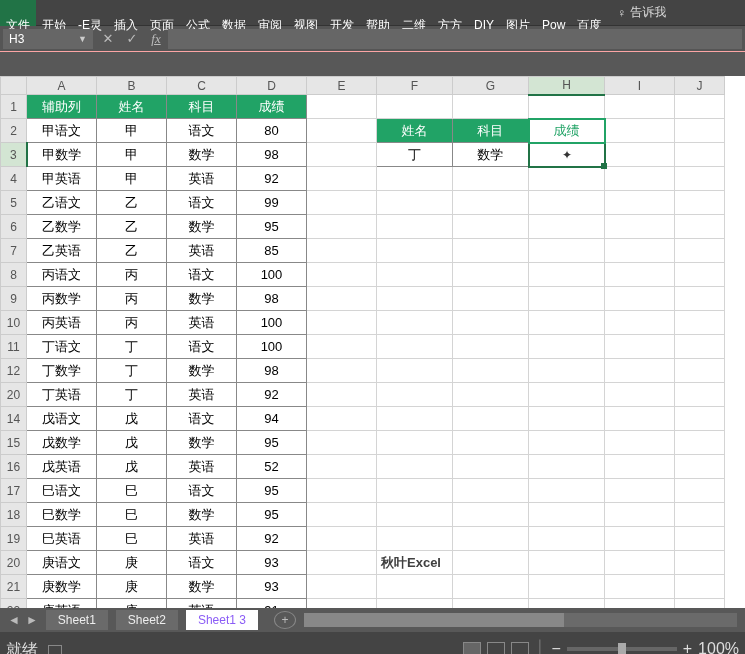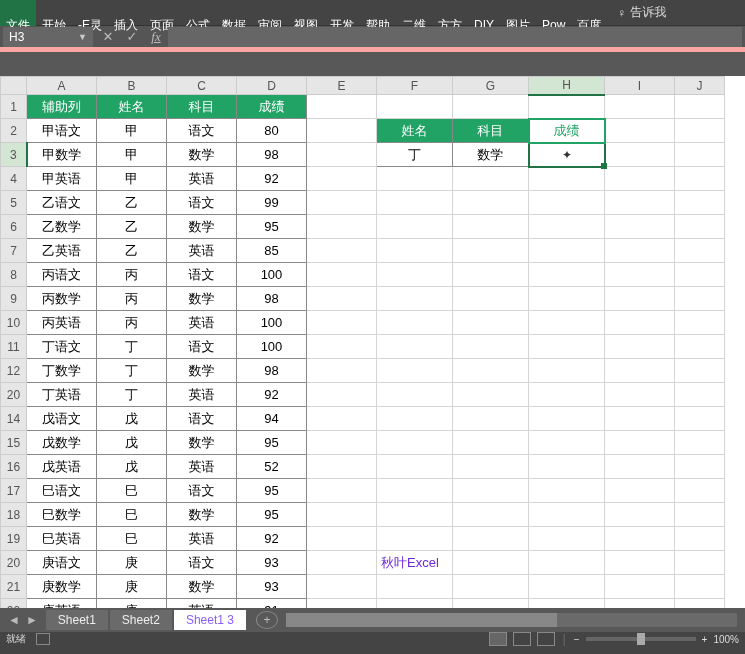--- a/index.html
+++ b/index.html
@@ -6,21 +6,21 @@
 body { background: #fff; width: 745px; height: 654px; overflow: hidden; font-size: 12px; }
 
 
 .ribbon { background: #444; height: 26px; display: flex; align-items: center; color: #fff; font-size: 12px; border-bottom: 1px solid #333; }
 .ribbon .tab { padding: 12px 6px; height: 26px; line-height: 26px; cursor: pointer; white-space: nowrap; }
 .ribbon .tab:first-child { background: #217346; }
 .ribbon .tell { margin-left: 10px; display: flex; align-items: center; opacity: .8; }
 .ribbon .bulb { margin-right: 4px; }
 
 
-.fbar { background: #555; height: 26px; display: flex; align-items: center; border-bottom: 5px solid #fca5a5; }
+.fbar { background: #555; height: 26px; display: flex; align-items: center; border-bottom: 1px solid #fca5a5; }
 .namebox { width: 90px; background: #666; color: #fff; height: 20px; margin: 0 3px; display: flex; align-items: center; padding: 0 6px; justify-content: space-between; }
 .namebox .dd { font-size: 9px; color: #ccc; }
 .fx-btn { width: 24px; text-align: center; color: #bbb; font-size: 13px; }
 .fx-btn.fx { font-style: italic; font-family: "Times New Roman", serif; text-decoration: underline; }
 .formula-input { flex: 1; background: #666; height: 20px; margin-right: 3px; }
 
 
 .strip { height: 24px; background: #585858; width: 100%; }
 
 
@@ -33,34 +33,34 @@
 td.cell { border: 1px solid #d4d4d4; height: 24px; text-align: center; font-size: 13px; background: #fff; }
 td.cell.thick { border: 1px solid #888; }
 th.corner { background: #e6e6e6; border: 1px solid #ccc; width: 26px; }
 
 .hdr-green { background: #21a366 !important; color: #fff; font-size: 13px; margin-left: 12px; }
 .hdr-out { background: #fff !important; border: 2px solid #21a366 !important; color: #21a366; font-size: 13px; }
 td.selcell { border: 2px solid #217346 !important; position: relative; }
 .selhandle { position: absolute; right: -3px; bottom: -3px; width: 6px; height: 6px; background: #217346; }
 .cursor-plus { font-size: 12px; color: #333; letter-spacing: -1px; }
 
-.watermark { color: #6d28d9; font-size: 13px; text-align: left; font-weight: normal; }
+.watermark { color: #404040; font-size: 13px; text-align: left; font-weight: bold; }
 
 
 .sheetbar { height: 24px; background: #585858; display: flex; align-items: center; font-size: 12px; color: #ddd; }
 .sheetbar .nav { padding: 0 8px; color: #bbb; display: flex; gap: 6px; }
 .sheetbar .nav span { cursor: pointer; }
-.sheet-tab { background: #6a6a6a; color: #eee; padding: 3px 12px; margin-right: 2px; cursor: pointer; }
+.sheet-tab { background: #6a6a6a; color: #eee; padding: 3px 12px; margin-right: 8px; cursor: pointer; }
 .sheet-tab.active { background: #fff; color: #8b5cf6; }
 .sheet-add { width: 22px; height: 18px; margin-left: 8px; border: 1px solid #888; border-radius: 50%; text-align: center; line-height: 16px; color: #bbb; cursor: pointer; }
 .hscroll { flex: 1; margin: 0 8px; height: 14px; background: #6a6a6a; position: relative; }
 .hscroll .thumb { position: absolute; left: 0; top: 0; width: 60%; height: 100%; background: #888; }
 
 
-.status { height: 22px; background: #444; color: #ddd; display: flex; align-items: flex-end; font-size: 10px; padding: 8px 6px; justify-content: space-between; }
+.status { height: 22px; background: #444; color: #ddd; display: flex; align-items: flex-start; font-size: 16px; padding: 8px 6px; justify-content: space-between; }
 .status .right { display: flex; align-items: center; gap: 6px; }
 .viewbtn { width: 18px; height: 14px; border: 1px solid #888; display: inline-block; }
 .viewbtn.active { background: #666; }
 .zoom-slider { width: 110px; height: 4px; background: #666; position: relative; }
 .zoom-slider .tk { position: absolute; left: 50%; top: -3px; width: 1px; height: 10px; background: #aaa; }
 .zoom-slider .zthumb { position: absolute; left: 50%; top: -4px; width: 8px; height: 12px; background: #aaa; margin-left: -4px; }
 .sep { color: #777; }
 </style>
 </head>
 <body>

